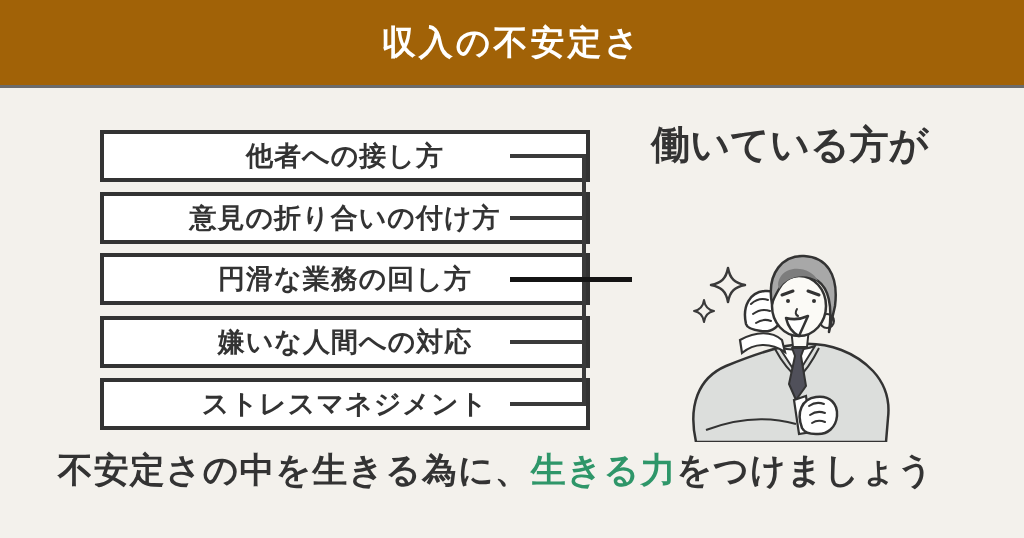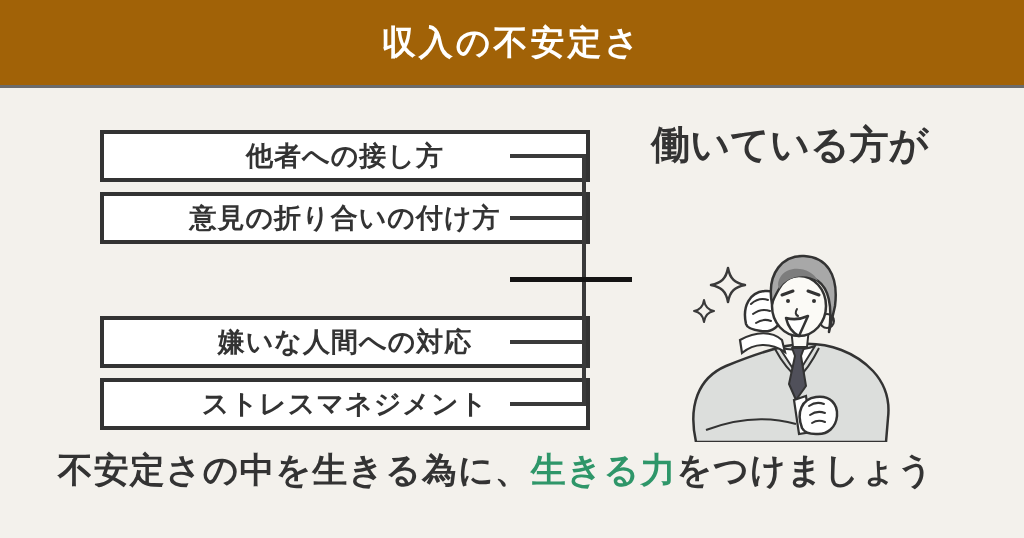--- a/index.html
+++ b/index.html
@@ -62,20 +62,23 @@
   <div class="header">
     <div class="title">収入の不安定さ</div>
   </div>
 
   <div class="skill-box box-1">
     <span>他者への接し方</span>
   </div>
   <div class="skill-box box-2">
     <span>意見の折り合いの付け方</span>
   </div>
+  <div class="skill-box box-3">
+    <span>円滑な業務の回し方</span>
+  </div>
   <div class="skill-box box-5">
     <span>ストレスマネジメント</span>
   </div>
   <div class="skill-box box-4">
     <span>嫌いな人間への対応</span>
   </div>
 
   <div class="line branch branch-1"></div>
   <div class="line branch branch-2"></div>
   <div class="line branch branch-4"></div>

